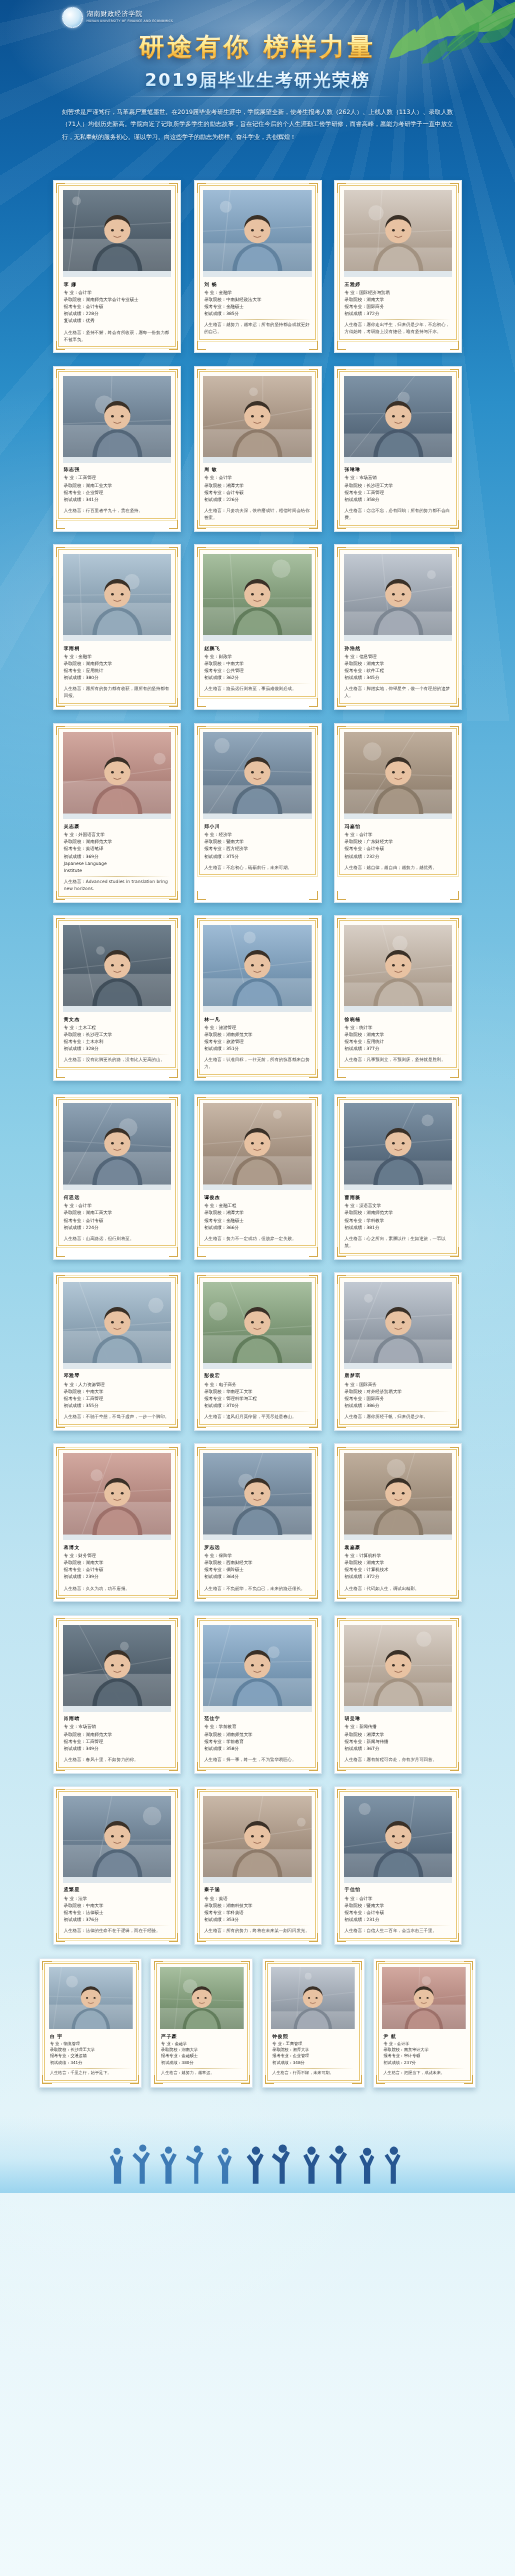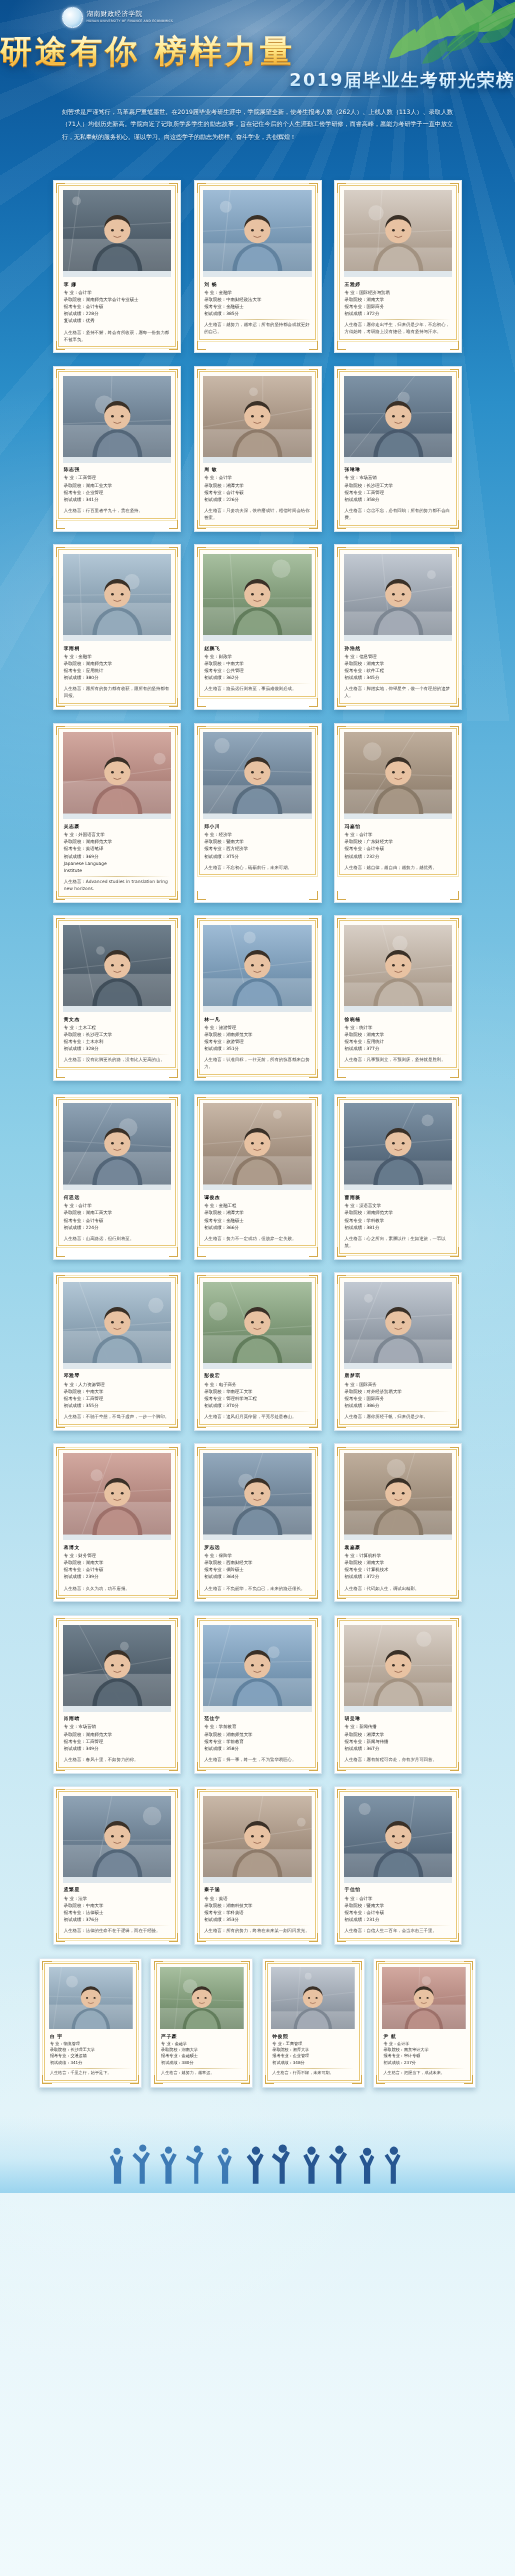--- a/index.html
+++ b/index.html
@@ -49,30 +49,30 @@
     box-shadow:0 0 3.1px rgba(255,255,255,.7);
     flex:0 0 auto;
   }
   .logo-text{
     color:#ffffff;font-size:6.7px;line-height:1.15;letter-spacing:0.3px;
     text-shadow:0 0.5px 1px rgba(0,40,80,.6);
   }
   .logo-text .en{font-size:3.1px;letter-spacing:0.2px;opacity:.9;display:block;margin-top:1px;}
 
   .title-main{
-    position:absolute;left:0;right:0;top:30px;
-    font-size:32px;font-weight:bold;letter-spacing:3.1px;
+    position:absolute;left:0;right:0;top:30px;text-align:center;
+    font-size:25px;font-weight:bold;letter-spacing:3.1px;
     color:#fff7c2;
     background:linear-gradient(180deg,#fffdf0 0%,#ffe98a 45%,#f4b63c 75%,#fff6cf 100%);
     -webkit-background-clip:text;background-clip:text;
     -webkit-text-fill-color:transparent;
     filter:drop-shadow(0 1.5px 0 #b9761a) drop-shadow(0 2.6px 4.1px rgba(0,30,70,.55));
   }
   .title-sub{
-    position:absolute;left:0;right:0;top:68px;text-align:right;
+    position:absolute;left:0;right:0;top:68px;text-align:center;
     font-size:17.5px;font-weight:bold;letter-spacing:1.5px;
     background:linear-gradient(180deg,#ffffff 0%,#eaf7ff 40%,#9fd4f5 100%);
     -webkit-background-clip:text;background-clip:text;
     -webkit-text-fill-color:transparent;
     filter:drop-shadow(0 1px 0 #1b5f99) drop-shadow(0 2.1px 3.1px rgba(0,30,70,.5));
   }
   .title-deco{
     position:absolute;top:96px;left:50%;transform:translateX(-50%);
     width:268px;height:1px;
     background:linear-gradient(90deg,rgba(255,255,255,0),rgba(255,255,255,.8),rgba(255,255,255,0));

